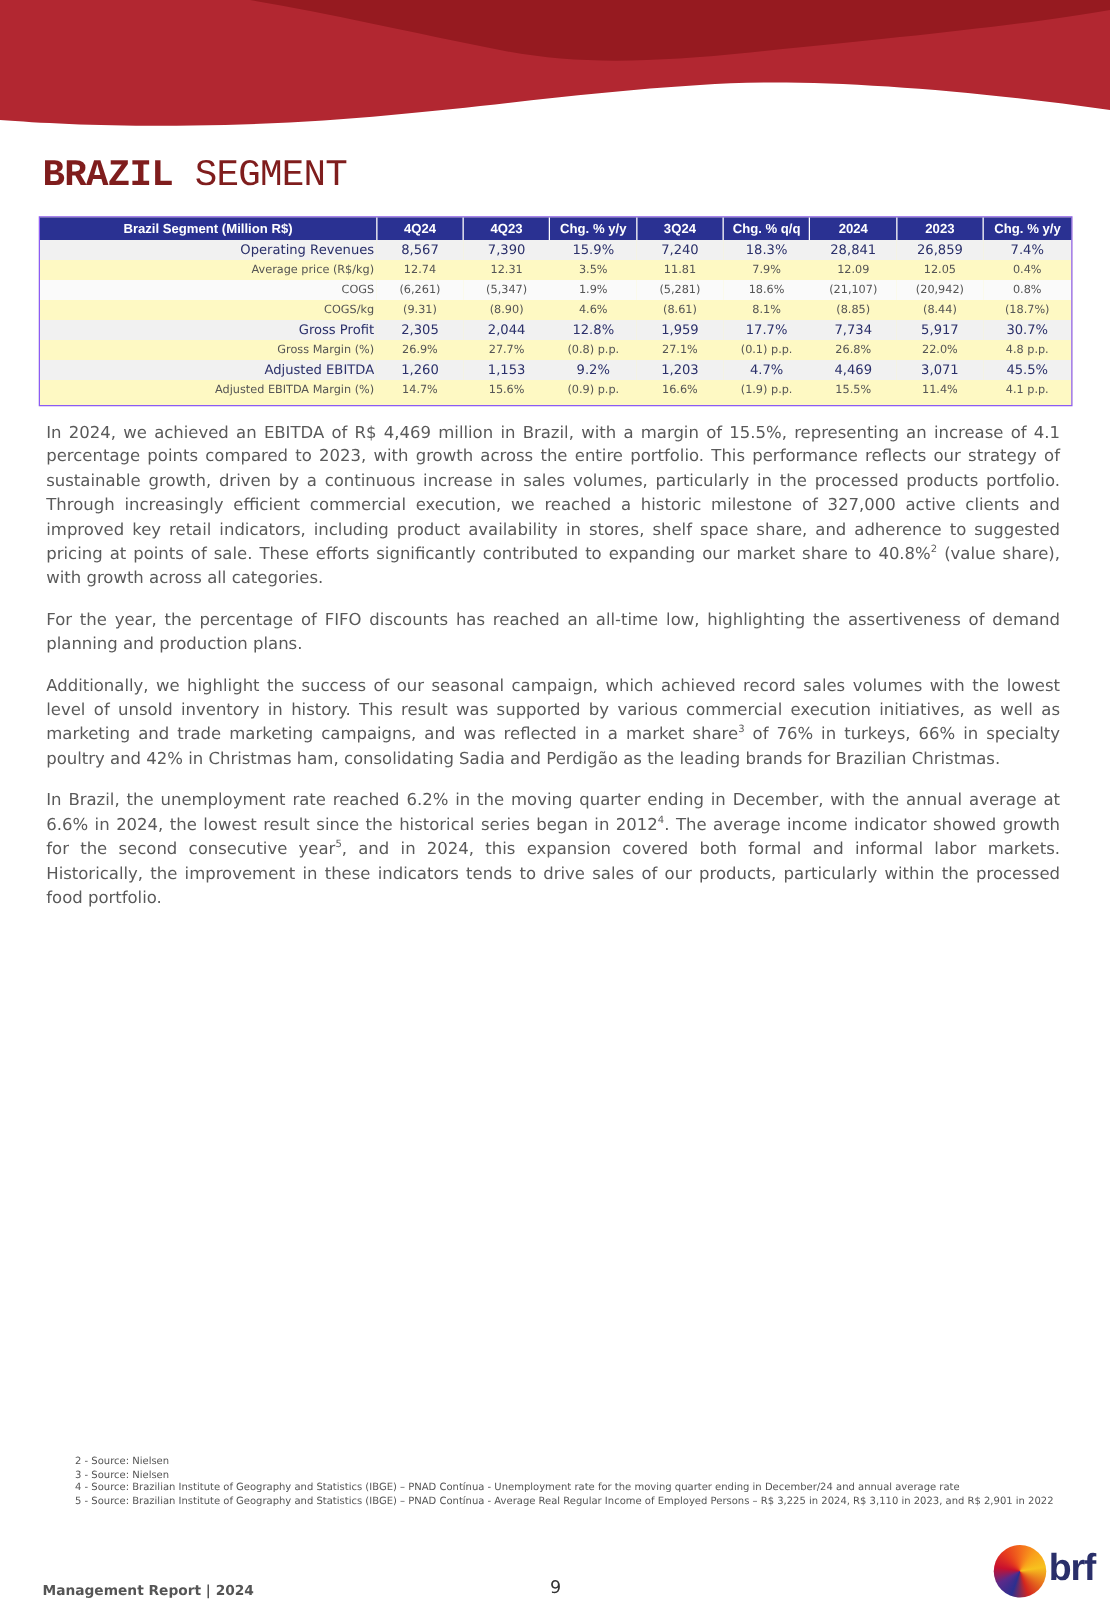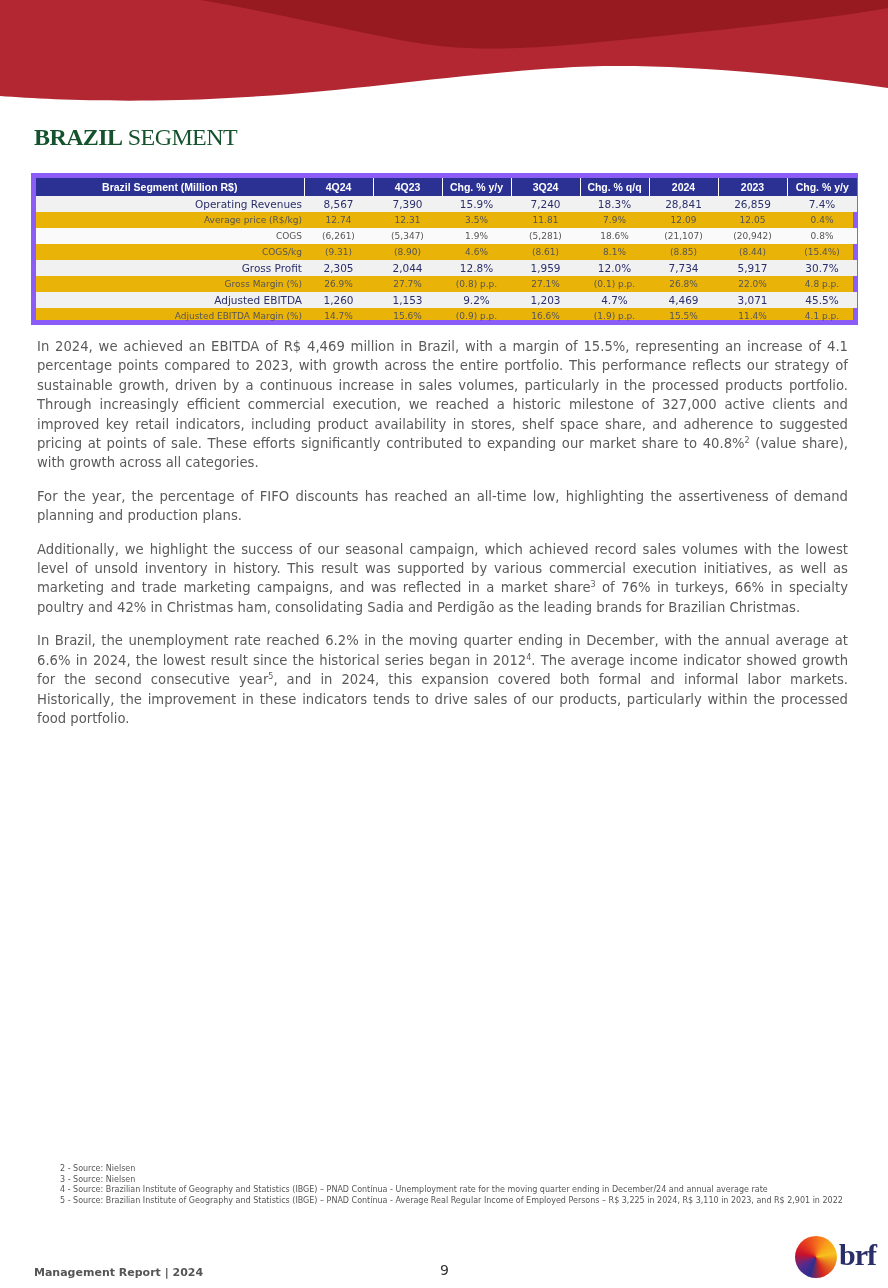--- a/index.html
+++ b/index.html
@@ -3,29 +3,29 @@
 <meta charset="utf-8">
 <style>
   * { box-sizing: border-box; margin: 0; padding: 0; }
   html, body { width: 888px; height: 1288px; background: #ffffff; overflow: hidden; }
   body { position: relative; font-family: "DejaVu Sans", sans-serif; color: #444; }
 
   .header-wave { position: absolute; left: 0; top: 0; width: 888px; height: 110px; }
 
   .section-title {
     position: absolute; left: 34px; top: 124px;
-    font-family: Liberation Serif, serif;
-    font-size: 24px; color: #14532d; letter-spacing: -0.6px;
+    font-family: Liberation Mono, monospace;
+    font-size: 30px; color: #7f1d1d; letter-spacing: -0.6px;
   }
   .section-title .bold { font-weight: bold; }
   .section-title .reg { font-weight: normal; }
 
   .table-wrap {
     position: absolute; left: 31px; top: 173px; width: 827px; height: 152px;
-    border: 5px solid #8b5cf6; background: #eab308;
+    border: 1px solid #8b5cf6; background: #fef9c3;
   }
   table { width: 100%; border-collapse: collapse; table-layout: fixed; }
   th {
     background: #2a3192; color: #fff; font-family: "Liberation Sans", sans-serif;
     font-weight: bold; font-size: 10.5px; height: 18px; text-align: center;
     border-left: 1px solid #ffffff;
   }
   th:first-child { border-left: none; }
   td {
     font-size: 9px; color: #555; height: 16px; text-align: center; padding: 0 2px;
@@ -52,21 +52,21 @@
   .footer-left {
     position: absolute; left: 34px; top: 1266px;
     font-size: 11px; color: #555; font-weight: bold;
   }
   .footer-page {
     position: absolute; left: 440px; top: 1262px; font-size: 14px; color: #333;
   }
   .logo { position: absolute; left: 795px; top: 1236px; width: 90px; height: 44px; }
   .logo .ball { position: absolute; left: 0; top: 0; width: 42px; height: 42px; border-radius: 50%;
     background: conic-gradient(from 200deg, #2b2f8f, #5a2a8a, #c8102e, #e63b1e, #f36b1c, #f9a11b, #f7c21e, #e8731d, #d4251f, #2b2f8f); }
-  .logo .word { position: absolute; left: 44px; top: 2px; font-family: Liberation Serif, serif; font-weight: bold;
+  .logo .word { position: absolute; left: 44px; top: 2px; font-family: Liberation Sans, sans-serif; font-weight: bold;
     font-size: 30px; color: #2a2f6a; letter-spacing: -1px; line-height: 34px; }
 </style>
 </head>
 <body>
 
 <svg class="header-wave" viewBox="0 0 888 110" preserveAspectRatio="none">
   <path d="M0,0 H888 V88 C760,70 640,62 560,68 C430,76 330,96 180,100 C100,102 40,99 0,96 Z" fill="#b22731"></path>
   <path d="M200,0 H888 V8 C820,20 720,30 600,42 C520,50 460,52 400,40 C330,26 260,10 200,0 Z" fill="#961a20"></path>
 </svg>
 
@@ -137,29 +137,29 @@
       </tr>
       <tr class="minor">
         <td class="lbl">COGS/kg</td>
         <td>(9.31)</td>
         <td>(8.90)</td>
         <td>4.6%</td>
         <td>(8.61)</td>
         <td>8.1%</td>
         <td>(8.85)</td>
         <td>(8.44)</td>
-        <td>(15.4%)</td>
+        <td>(18.7%)</td>
       </tr>
       <tr class="major">
         <td class="lbl">Gross Profit</td>
         <td>2,305</td>
         <td>2,044</td>
         <td>12.8%</td>
         <td>1,959</td>
-        <td>12.0%</td>
+        <td>17.7%</td>
         <td>7,734</td>
         <td>5,917</td>
         <td>30.7%</td>
       </tr>
       <tr class="minor">
         <td class="lbl">Gross Margin (%)</td>
         <td>26.9%</td>
         <td>27.7%</td>
         <td>(0.8) p.p.</td>
         <td>27.1%</td>

